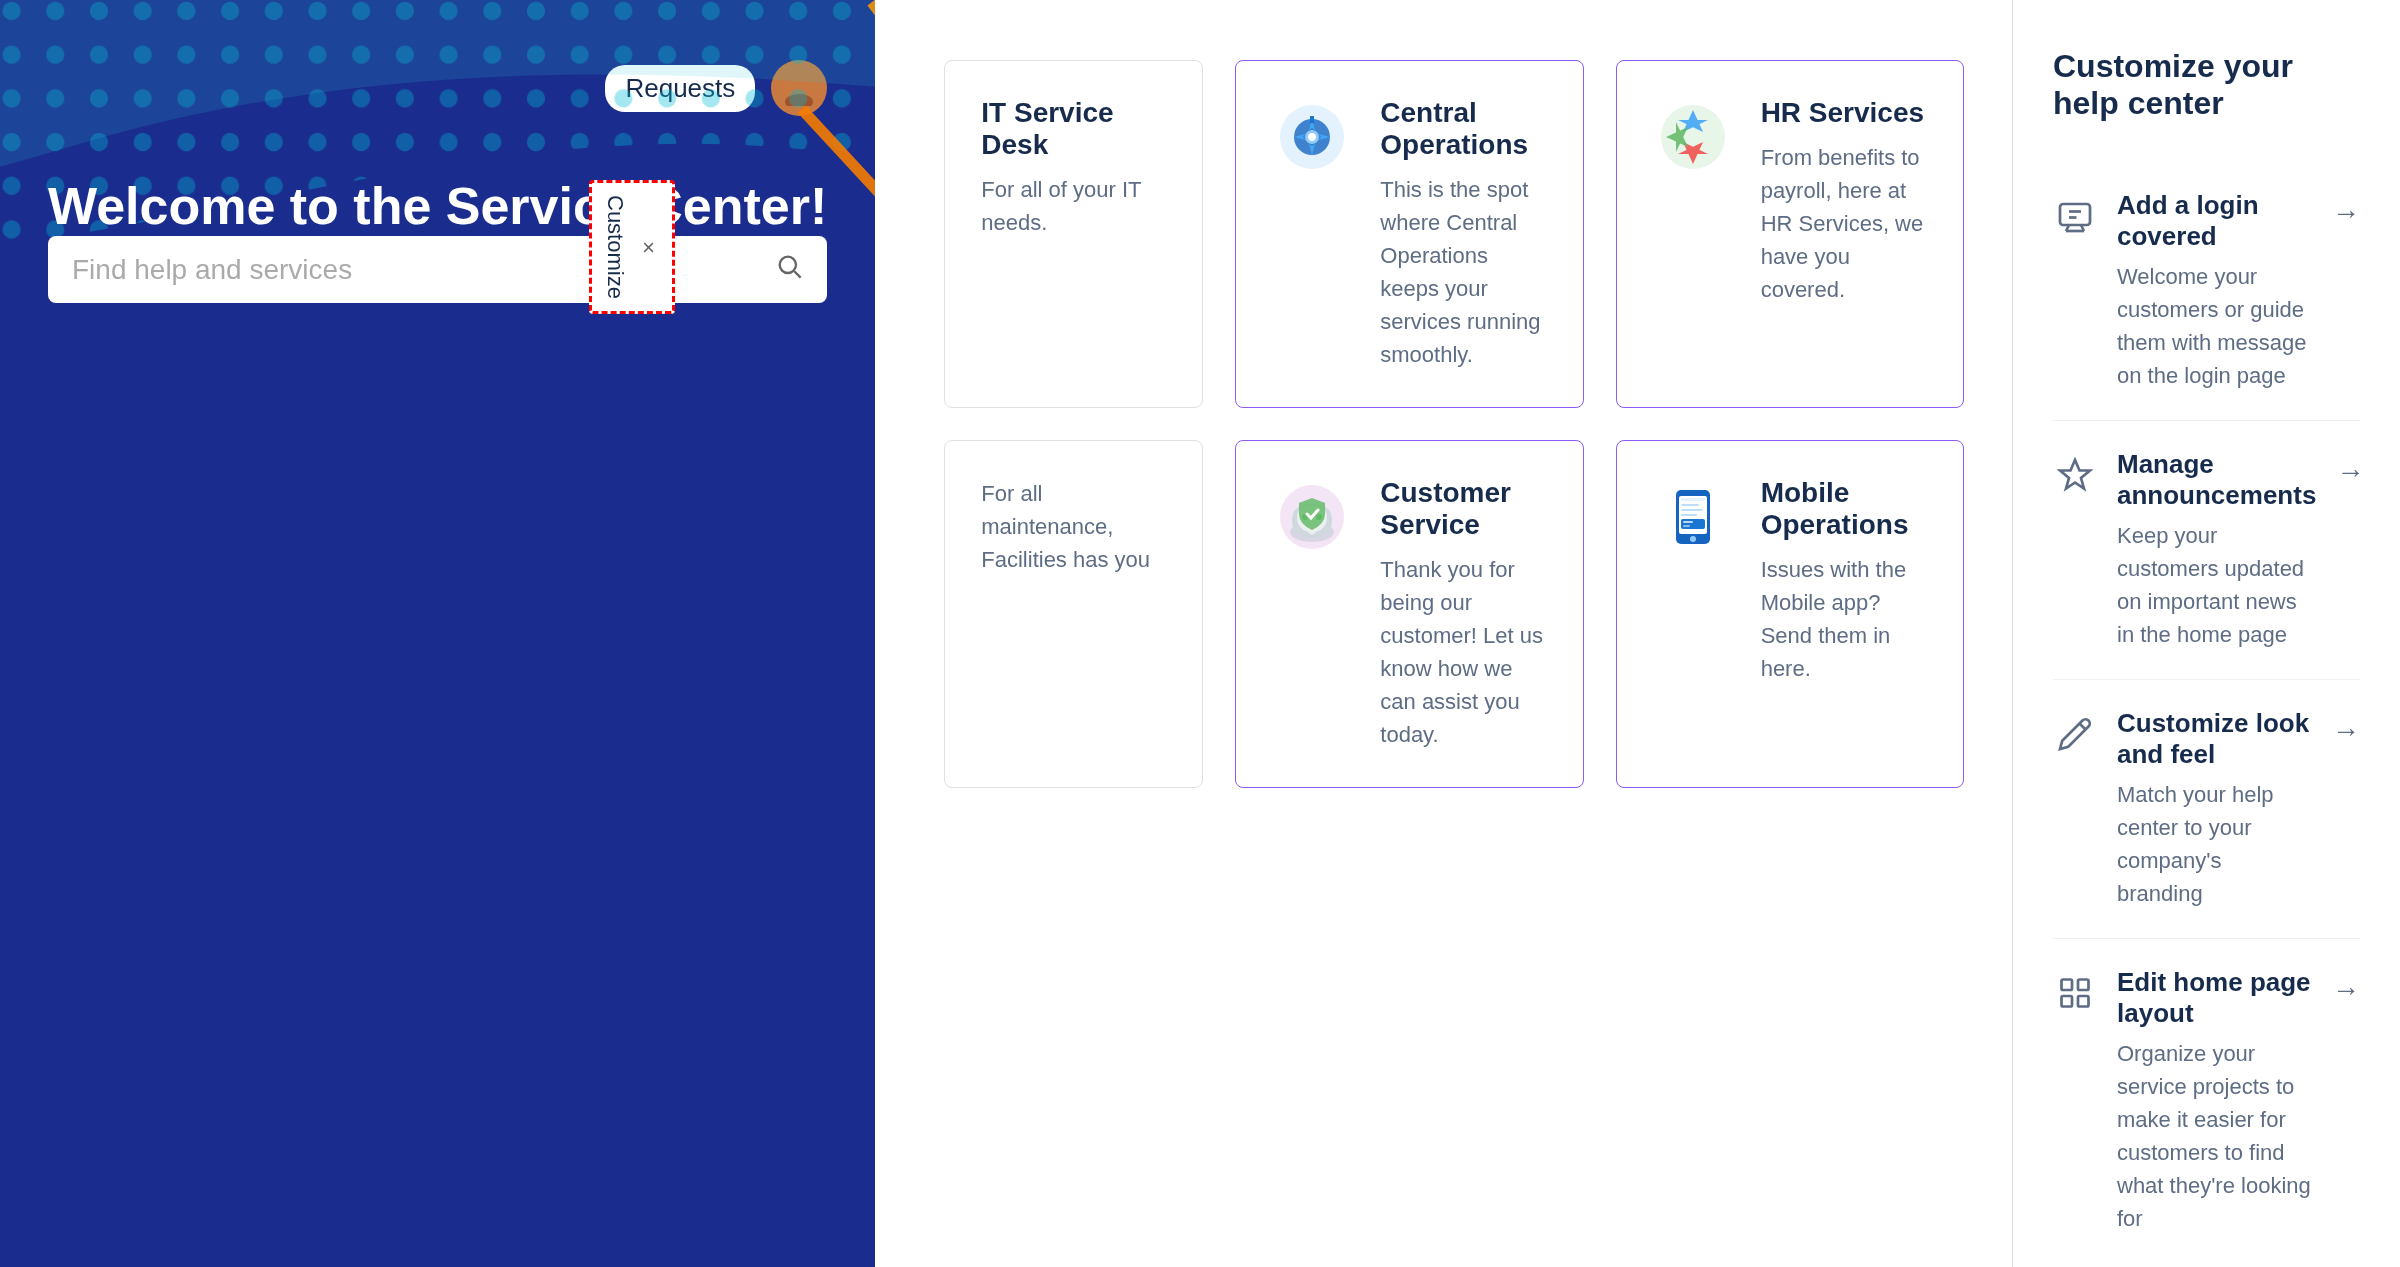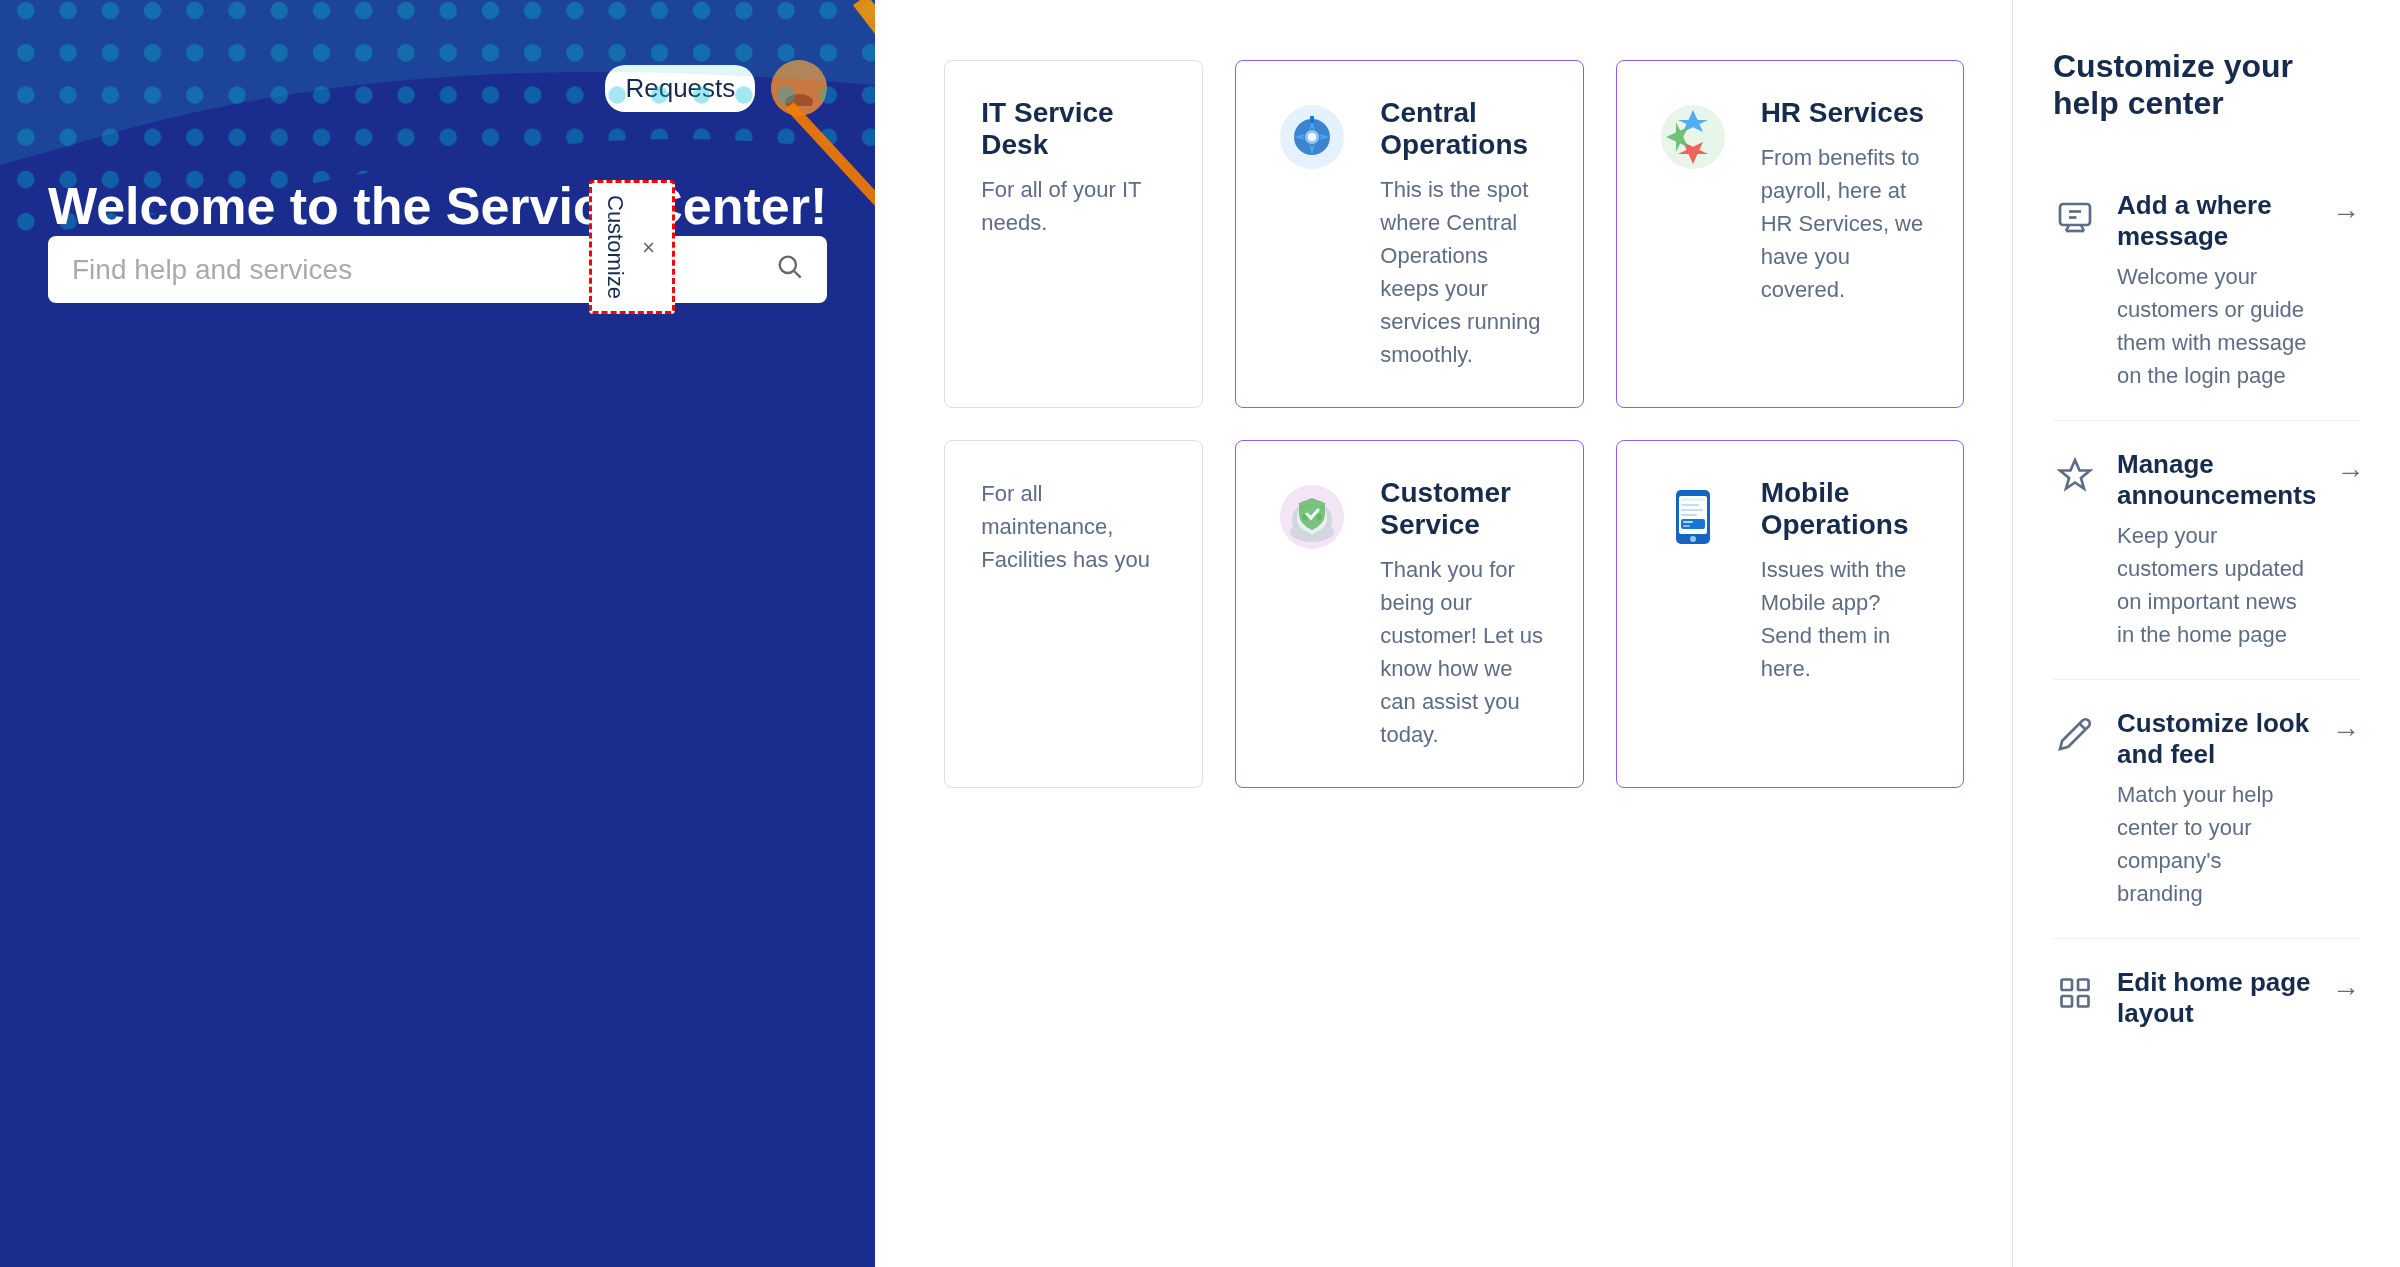--- a/index.html
+++ b/index.html
@@ -433,21 +433,21 @@
       <svg width="36" height="36" viewBox="0 0 24 24" fill="none" stroke="#5e6c84" stroke-width="1.8">
         <rect x="2" y="4" width="20" height="14" rx="2"></rect>
         <path d="M8 18 L6 22"></path>
         <path d="M16 18 L18 22"></path>
         <line x1="6" y1="22" x2="18" y2="22"></line>
         <line x1="8" y1="9" x2="16" y2="9"></line>
         <line x1="8" y1="13" x2="13" y2="13"></line>
       </svg>
     </div>
     <div class="panel-item-content">
-      <div class="panel-item-title">Add a where message</div>
+      <div class="panel-item-title">Add a login covered</div>
       <div class="panel-item-desc">Welcome your customers or guide them with message on the login page</div>
     </div>
     <div class="panel-item-arrow">→</div>
   </div>
 
   <div class="panel-item">
     <div class="panel-item-icon">
       <svg width="36" height="36" viewBox="0 0 24 24" fill="none" stroke="#5e6c84" stroke-width="1.8">
         <path d="M12 2 L15 9 L22 9 L16 14 L18 21 L12 17 L6 21 L8 14 L2 9 L9 9 Z"></path>
       </svg>
@@ -477,16 +477,17 @@
     <div class="panel-item-icon">
       <svg width="36" height="36" viewBox="0 0 24 24" fill="none" stroke="#5e6c84" stroke-width="1.8">
         <rect x="3" y="3" width="7" height="7" rx="1"></rect>
         <rect x="14" y="3" width="7" height="7" rx="1"></rect>
         <rect x="3" y="14" width="7" height="7" rx="1"></rect>
         <rect x="14" y="14" width="7" height="7" rx="1"></rect>
       </svg>
     </div>
     <div class="panel-item-content">
       <div class="panel-item-title">Edit home page layout</div>
+      <div class="panel-item-desc">Organize your service projects to make it easier for customers to find what they're looking for</div>
     </div>
     <div class="panel-item-arrow">→</div>
   </div>
 </div>
 
 </body></html>

